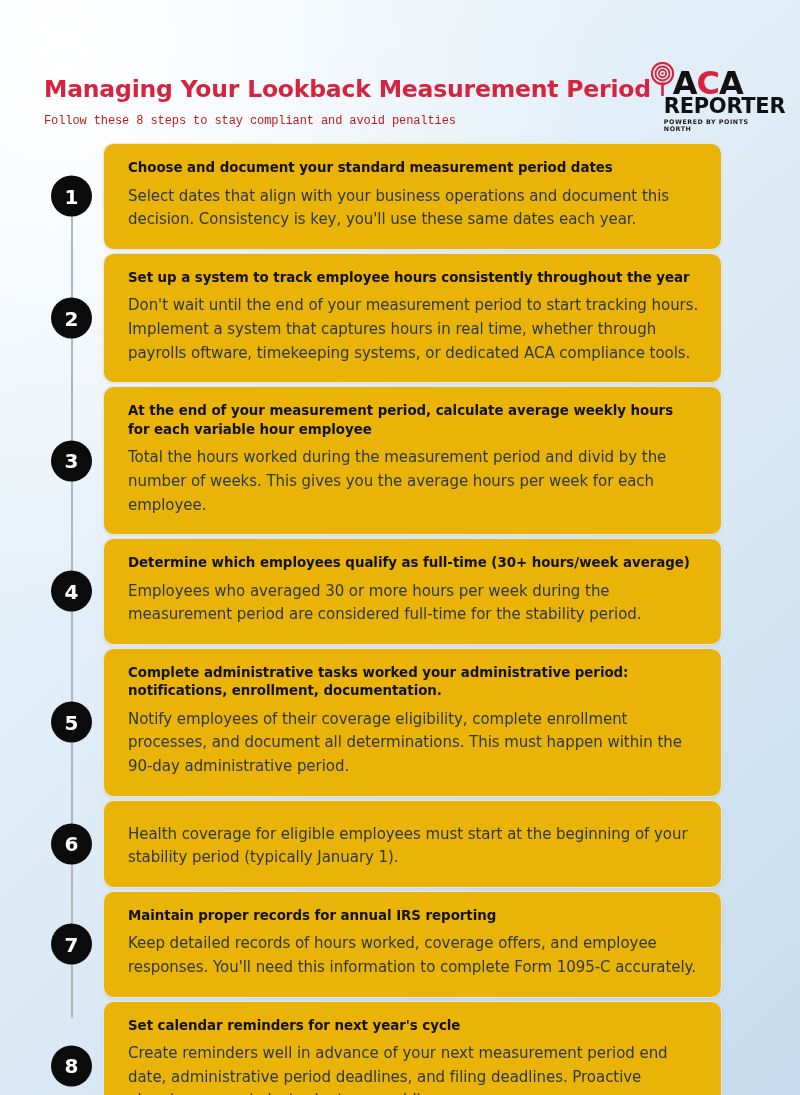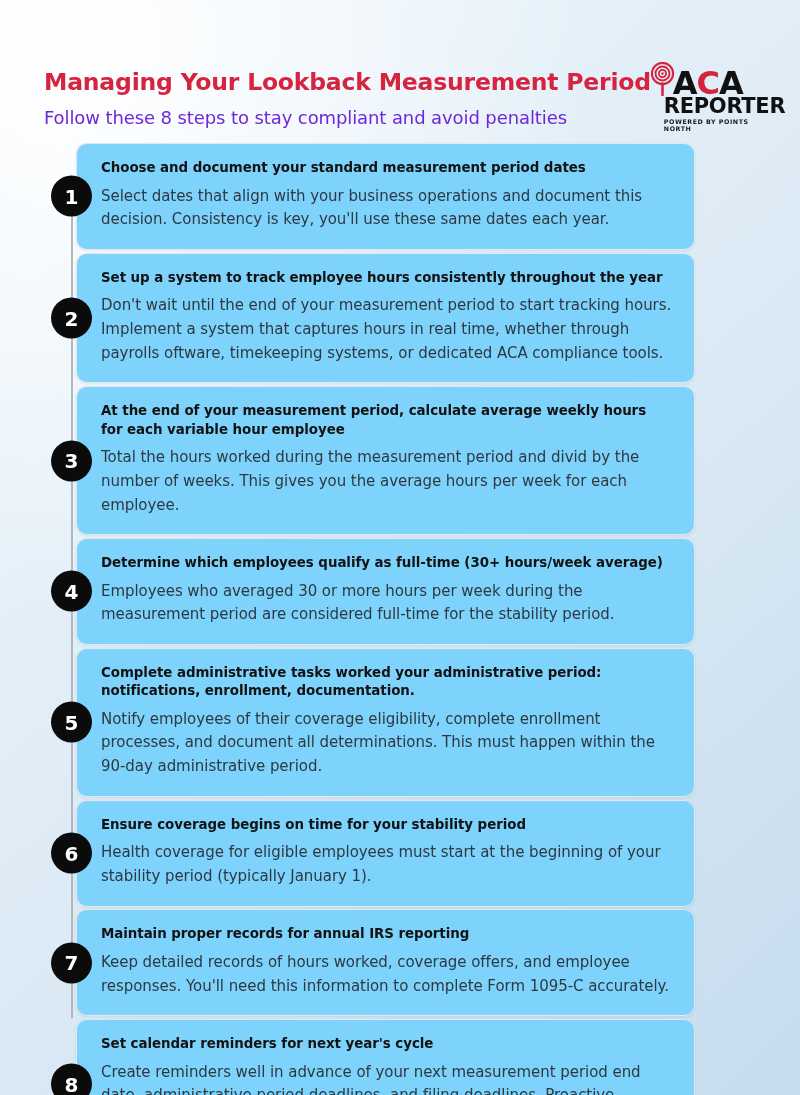--- a/index.html
+++ b/index.html
@@ -19,22 +19,22 @@
     position:absolute; left:0; top:0; width:800px; height:128px;
     padding: 44px 36px 0 44px;
     display:flex; justify-content:space-between; align-items:flex-end;
   }
   .head-text { padding-top:2px; }
   .title {
     font-size:23.5px; font-weight:bold; color:#d6233f;
     letter-spacing:-0.2px; line-height:1.1; white-space:nowrap;
   }
   .subtitle {
-    margin-top:11px; font-size:18px; color:#6d28d9;
-    font-weight:400; letter-spacing:-0.1px; white-space:nowrap;
+    margin-top:11px; font-size:12px; color:#b91c1c;
+    font-weight:400; letter-spacing:-0.1px; white-space:nowrap;font-family:Liberation Mono, monospace;
   }
 
   
   .logo { position:relative; width:104px; height:66px; margin-right:22px; margin-top:2px;}
   .logo-row { display:flex; align-items:flex-end; height:34px; }
   .bullseye { width:24px; height:34px; position:relative; flex:0 0 24px; margin-right:1px; }
   .logo-aca {
     font-size:32px; font-weight:bold; letter-spacing:-1px;
     line-height:26px; color:#111; margin-left:-3px;
   }
@@ -57,21 +57,21 @@
   .step { position:relative; display:flex; align-items:center; margin-bottom:0; }
   .badge {
     position:absolute; width:41px; height:41px; border-radius:50%;
     background:#0b0b0b; color:#fff;
     display:flex; align-items:center; justify-content:center;
     font-size:20px; font-weight:bold; line-height:1;
     left:51px; top:50%; transform:translateY(-50%);
     z-index:3;
   }
   .card {
-    margin-left:76px; width:619px; background:#7dd3fc;
+    margin-left:103px; width:619px; background:#eab308;
     border:1px solid #e2e8ee; border-radius:11px;
     box-shadow: 0 1px 3px rgba(31,58,85,0.09);
     padding:15px 22px 17px 24px;
   }
   .card-title {
     font-size:13.4px; font-weight:bold; color:#121212;
     line-height:1.38; letter-spacing:-0.05px;
   }
   .card-body {
     margin-top:7px; font-size:15px; color:#2e3840;
@@ -141,21 +141,20 @@
       <div class="step" style="margin-bottom: 2.85714px;">
         <div class="badge">5</div>
         <div class="card">
           <div class="card-title">Complete administrative tasks worked your administrative period: notifications, enrollment, documentation.</div>
           <div class="card-body">Notify employees of their coverage eligibility, complete enrollment processes, and document all determinations. This must happen within the 90-day administrative period.</div>
         </div>
       </div>
       <div class="step" style="margin-bottom: 2.85714px;">
         <div class="badge">6</div>
         <div class="card">
-          <div class="card-title">Ensure coverage begins on time for your stability period</div>
           <div class="card-body">Health coverage for eligible employees must start at the beginning of your stability period (typically January 1).</div>
         </div>
       </div>
       <div class="step" style="margin-bottom: 2.85714px;">
         <div class="badge">7</div>
         <div class="card">
           <div class="card-title">Maintain proper records for annual IRS reporting</div>
           <div class="card-body">Keep detailed records of hours worked, coverage offers, and employee responses. You'll need this information to complete Form 1095-C accurately.</div>
         </div>
       </div>

